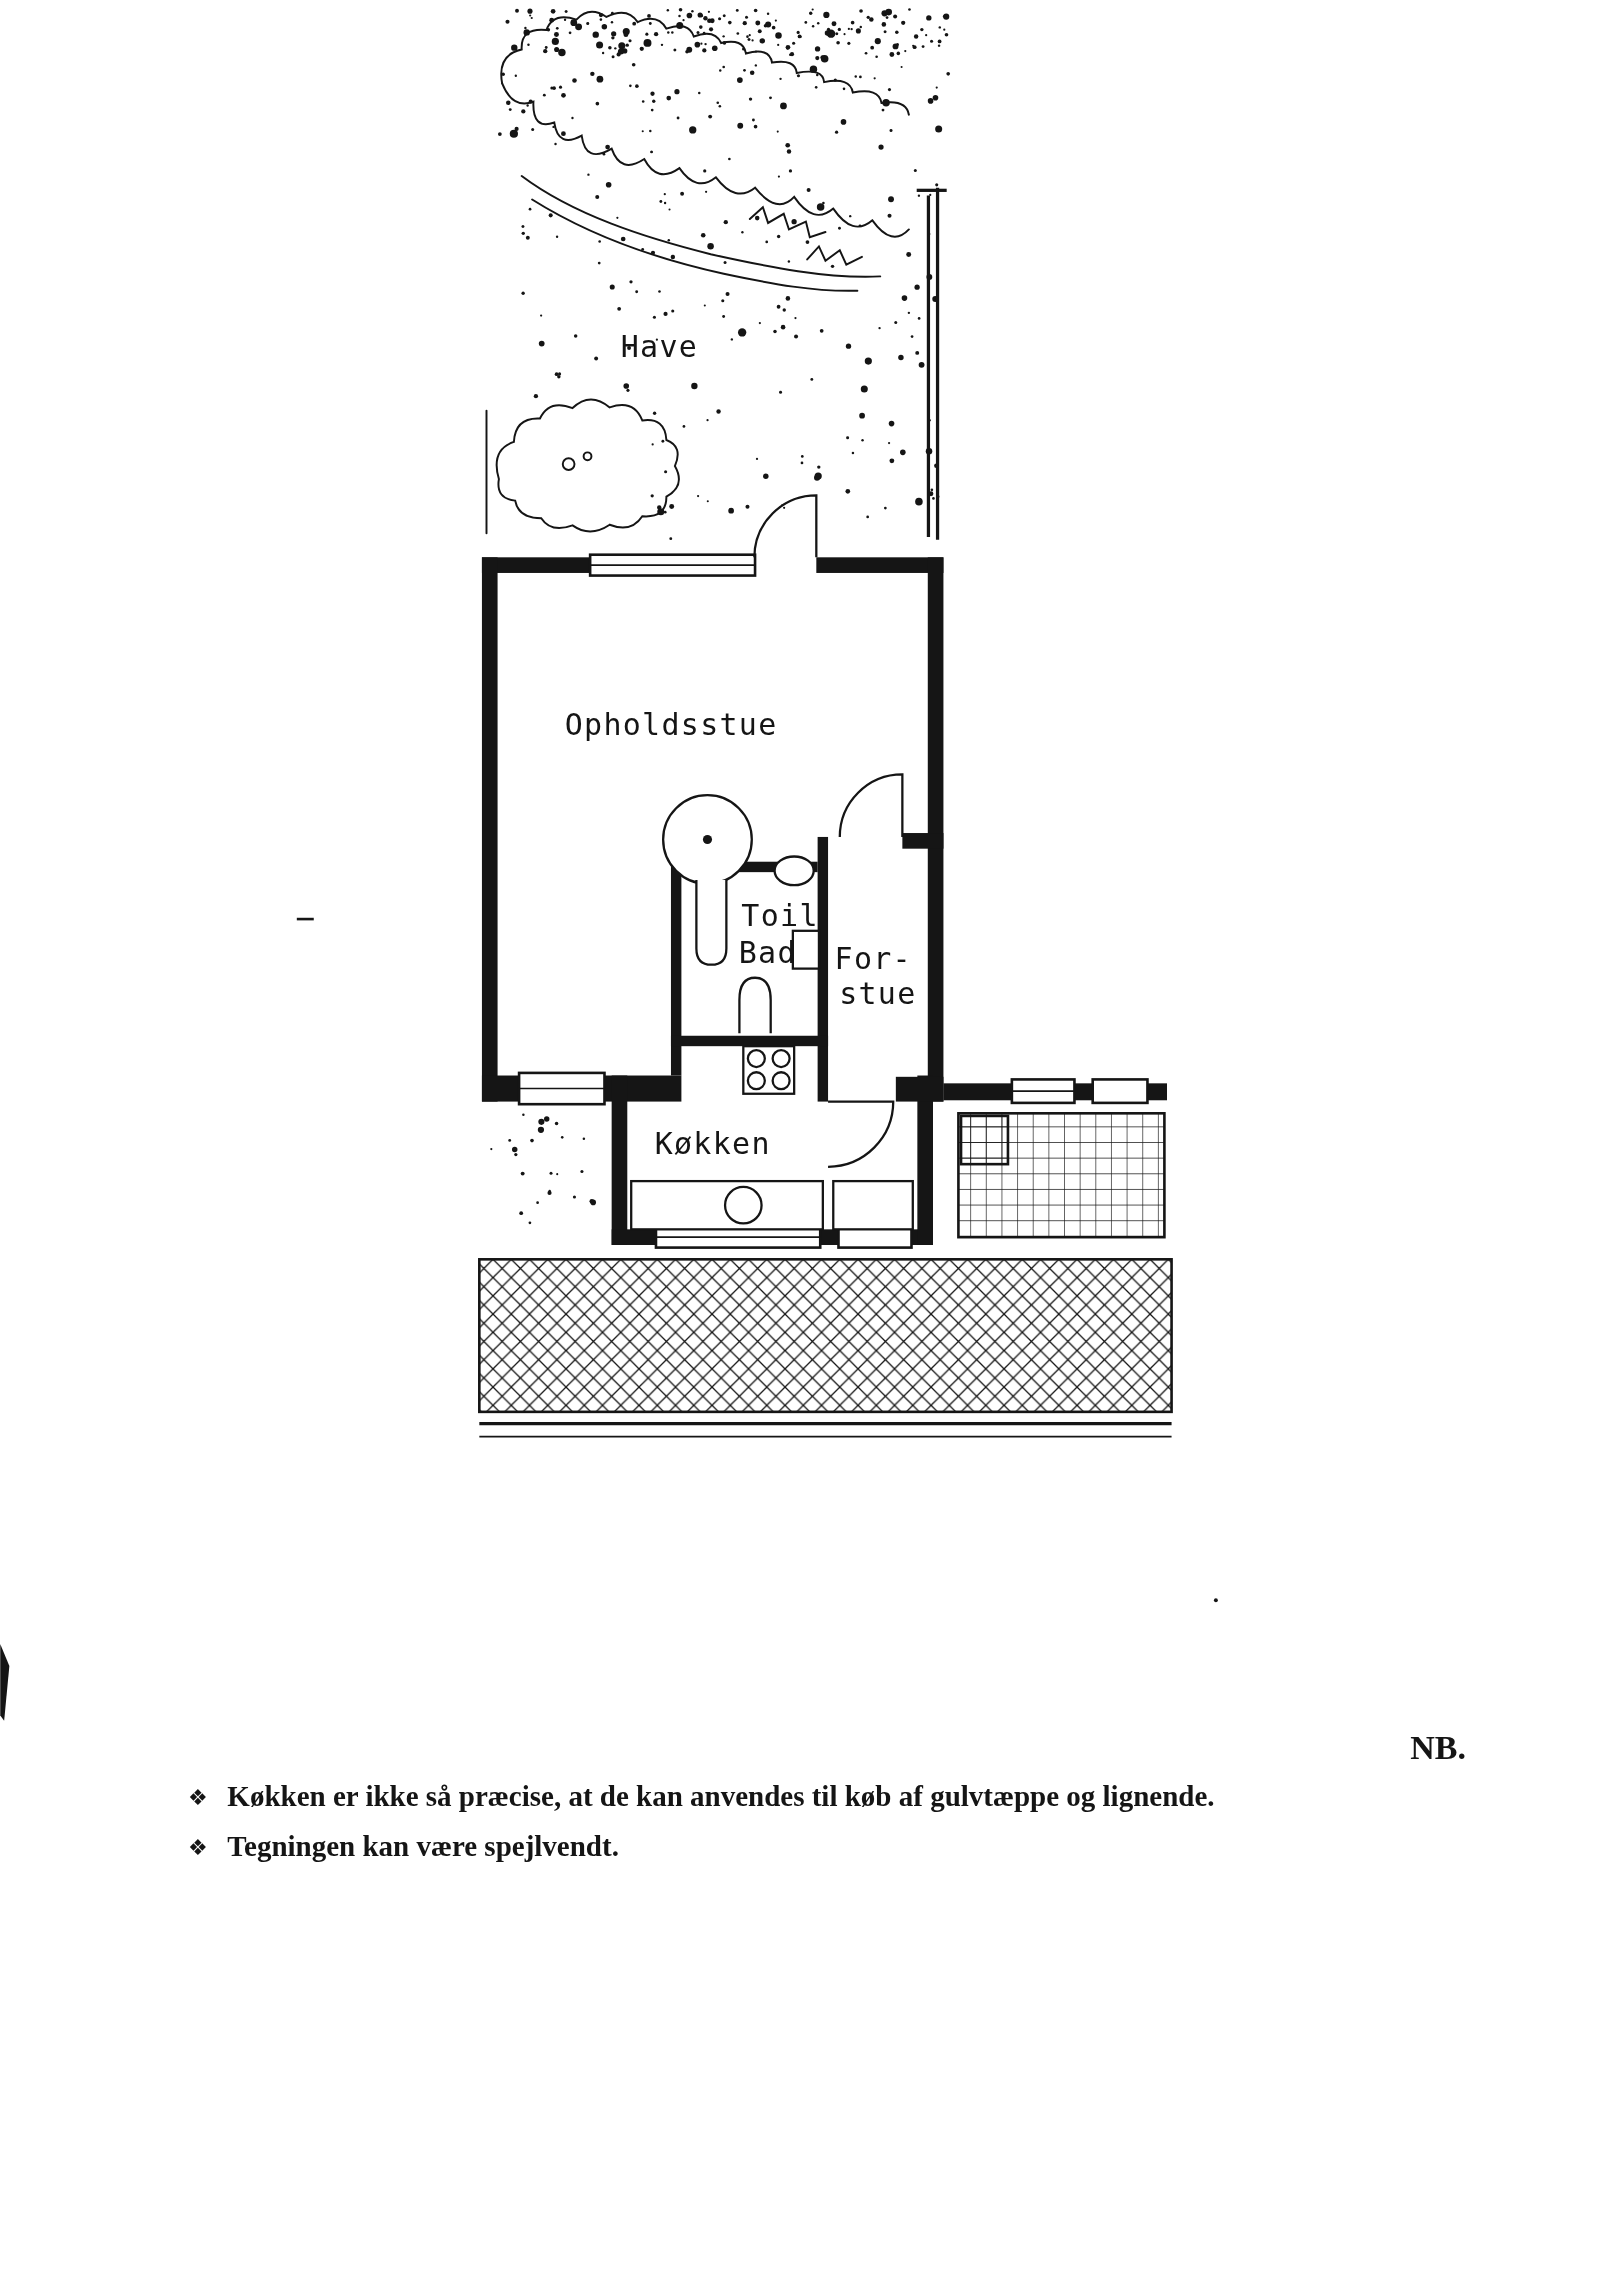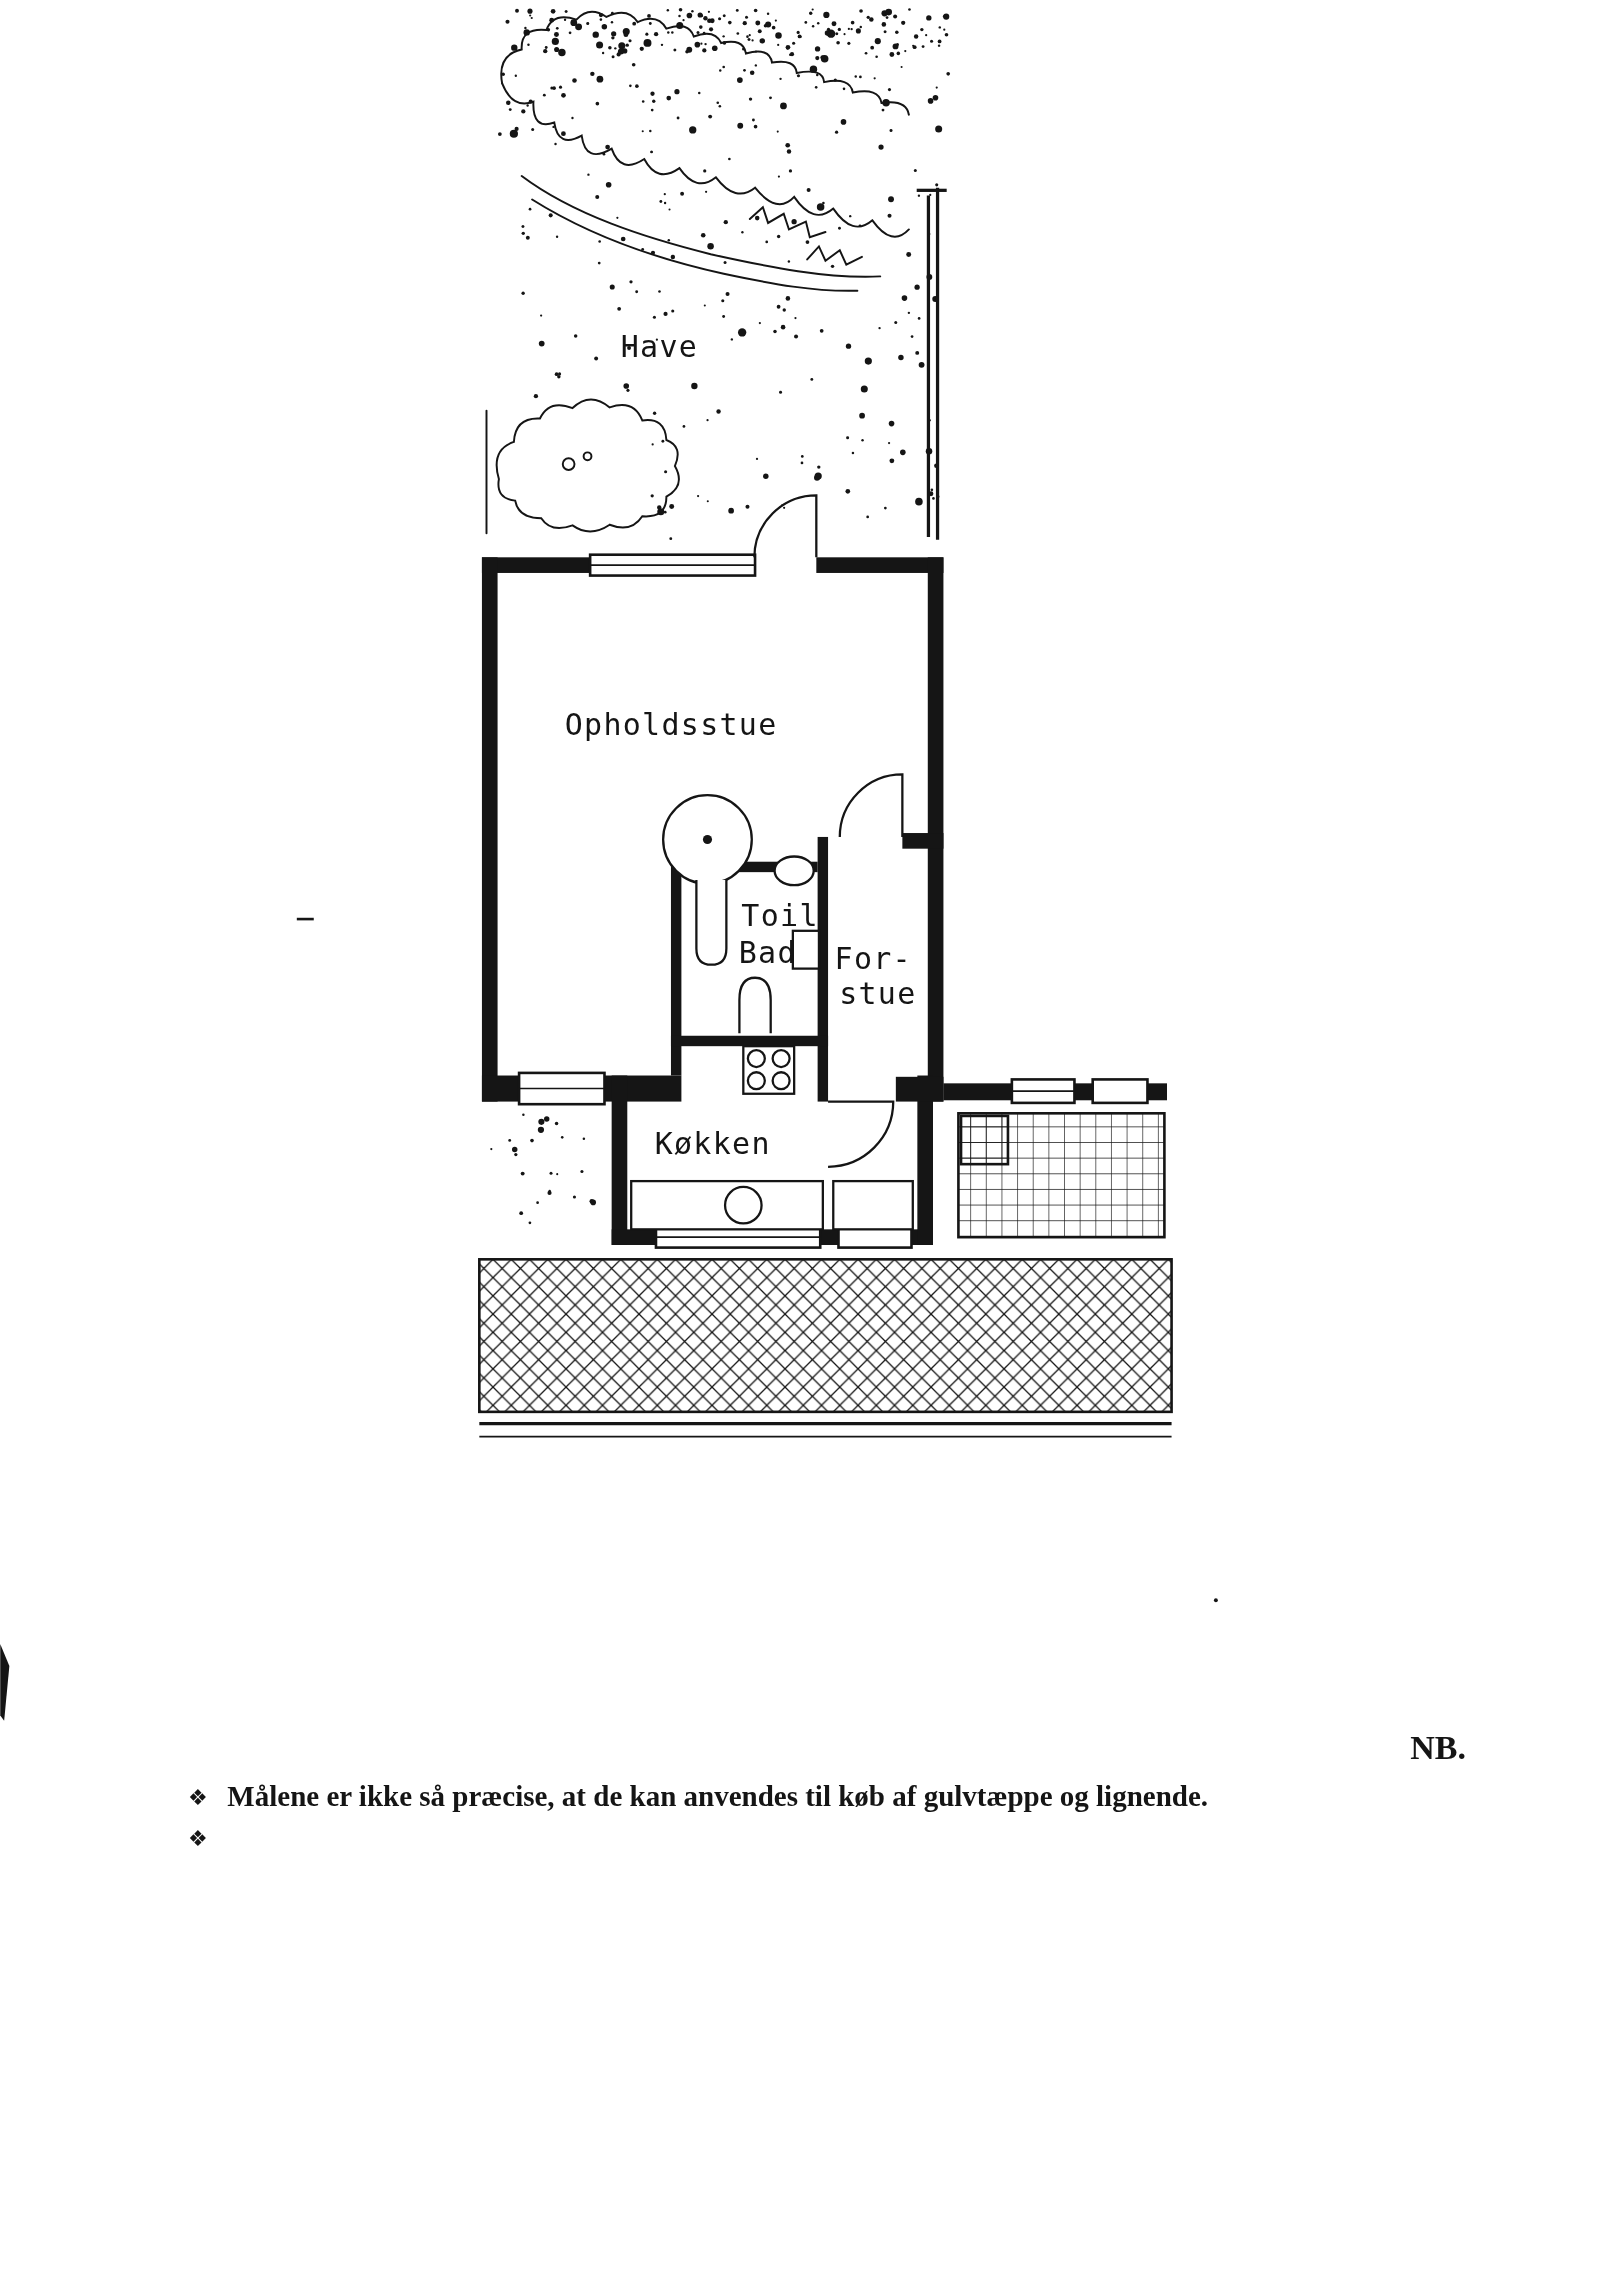--- a/index.html
+++ b/index.html
@@ -576,21 +576,22 @@
       <path d="M 0,2522 L 14,2556 L 6,2640 L 0,2632 Z"></path>
       <circle cx="1865" cy="2455" r="3"></circle>
       <rect x="455" y="1408" width="26" height="4"></rect>
     </g>
   </svg>
 
   <div class="notes">
     <p class="nb-heading">NB.</p>
     <div class="note-line">
       <span class="bullet">❖</span>
-      <span class="note-text"><span>Målene er </span><span class="u">ikke</span><span> så præcise, at de kan anvendes til køb af gulvtæppe og lignende.</span></span>
+      <span class="note-text"><span>Køkken er </span><span class="u">ikke</span><span> så præcise, at de kan anvendes til køb af gulvtæppe og lignende.</span></span>
     </div>
     <div class="note-line">
       <span class="bullet">❖</span>
+      <span class="note-text"><span>Tegningen kan være spejlvendt.</span></span>
     </div>
   </div>
 
 </div>
 
 
 </body></html>

